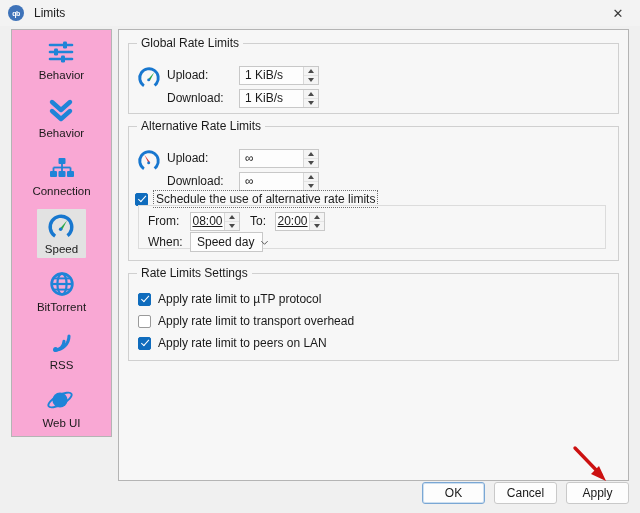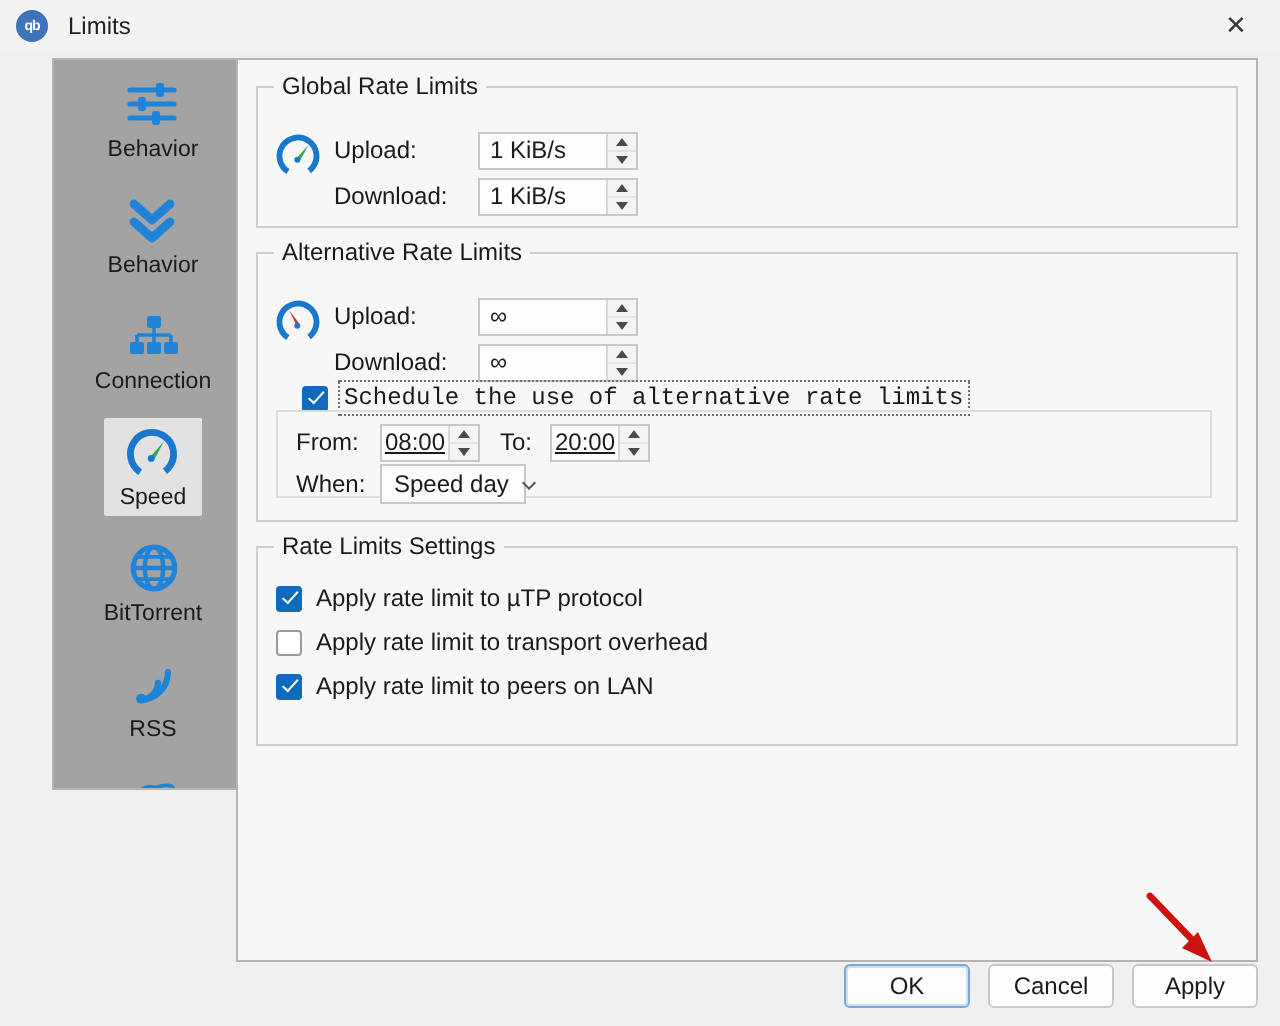--- a/index.html
+++ b/index.html
@@ -70,26 +70,25 @@
     bottom: 0;
     background: #f0f0f0;
   }
 
   
   #sidebar {
     position: absolute;
     left: 11px;
     top: 3px;
     width: 101px;
-    height: 366px;
-    background: #a3a3a3;
+    height: 408px;
+    background: #f9a8d4;
     border: 1px solid #b4b4b4;
     box-sizing: border-box;
     overflow: hidden;
-    margin-left: 15px;
   }
   .side-item {
     width: 100%;
     padding: 5px 0 4px 0;
     display: flex;
     flex-direction: column;
     align-items: center;
     cursor: pointer;
     box-sizing: border-box;
   }
@@ -142,21 +141,21 @@
     left: 8px;
     background: #f7f7f7;
     padding: 0 4px;
     font-size: 12px;
     color: #1a1a1a;
     white-space: nowrap;
   }
 
   #gb-global { top: 13px; height: 71px; }
   #gb-alt    { top: 96px; height: 135px; }
-  #gb-rls    { top: 243px; height: 100px; }
+  #gb-rls    { top: 243px; height: 88px; }
 
   
   .gauge-wrap {
     position: absolute;
     width: 24px;
     height: 24px;
   }
 
   .field-row {
     position: absolute;
@@ -577,21 +576,21 @@
             <div class="spin-up">
                 <div class="tri tri-up"></div>
               </div>
             <div class="spin-dn">
                 <div class="tri tri-dn"></div>
               </div>
           </div>
         </div>
       </div>
 
-      <div class="cbrow" style="left:22px; top:64px;font-family:Liberation Mono, monospace;">
+      <div class="cbrow" style="left:6px; top:64px;">
         <div class="cbox checked"></div>
         <div class="cb-label focused">Schedule the use of alternative rate limits</div>
       </div>
 
       <div id="schedule-frame">
         <div class="field-row" style="left:9px; top:5px;">
           <div class="field-label" style="width:42px;">From:</div>
           <div class="timeedit" style="width:50px;">
             <div class="time-value">08:00</div>
             <div class="spin-btns">

